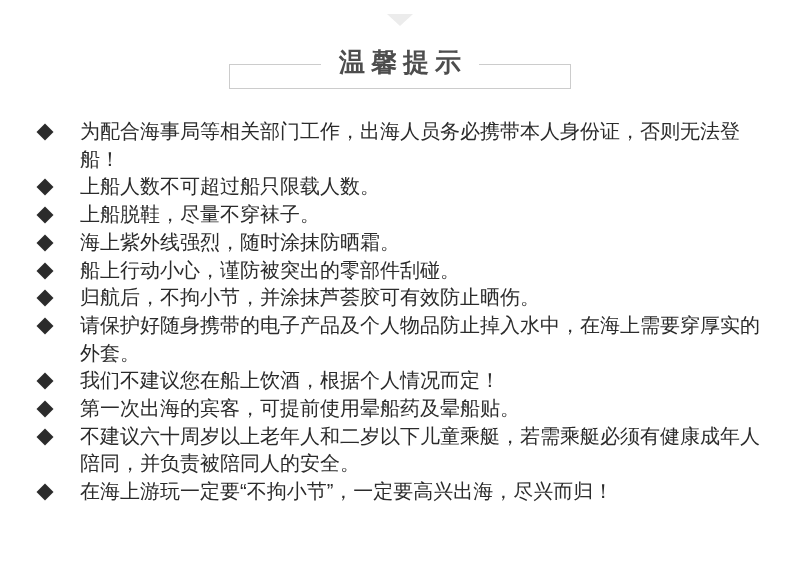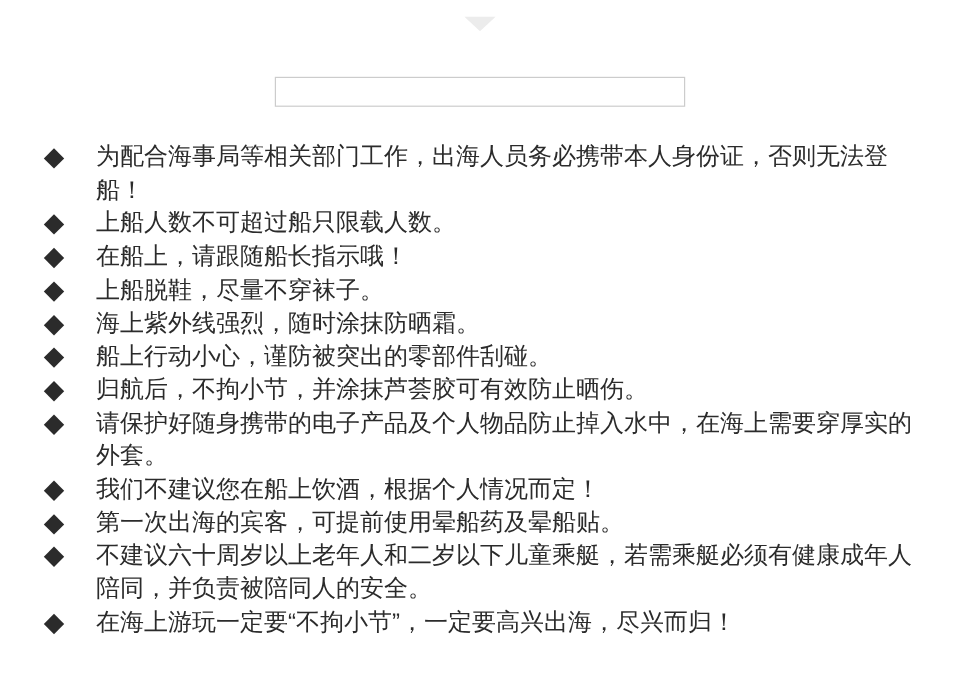--- a/index.html
+++ b/index.html
@@ -90,43 +90,38 @@
     word-break:break-all;
   }
 </style>
 </head>
 <body>
 
 <div class="page">
   <div class="arrow"></div>
 
   <div class="title-box">
+    <div class="title">温馨提示</div>
   </div>
 
   <div class="list">
   <div class="item">
     <span class="bullet-col">
       <span class="diamond"></span>
     </span>
     <span class="item-text">为配合海事局等相关部门工作，出海人员务必携带本人身份证，否则无法登船！</span>
   </div>
 
   <div class="item">
     <span class="bullet-col">
       <span class="diamond"></span>
     </span>
     <span class="item-text">上船人数不可超过船只限载人数。</span>
   </div>
 
-  <div class="item">
-    <span class="bullet-col">
-      <span class="diamond"></span>
-    </span>
-    <span class="item-text">在船上，请跟随船长指示哦！</span>
-  </div>
 
   <div class="item">
     <span class="bullet-col">
       <span class="diamond"></span>
     </span>
     <span class="item-text">上船脱鞋，尽量不穿袜子。</span>
   </div>
 
   <div class="item">
     <span class="bullet-col">

